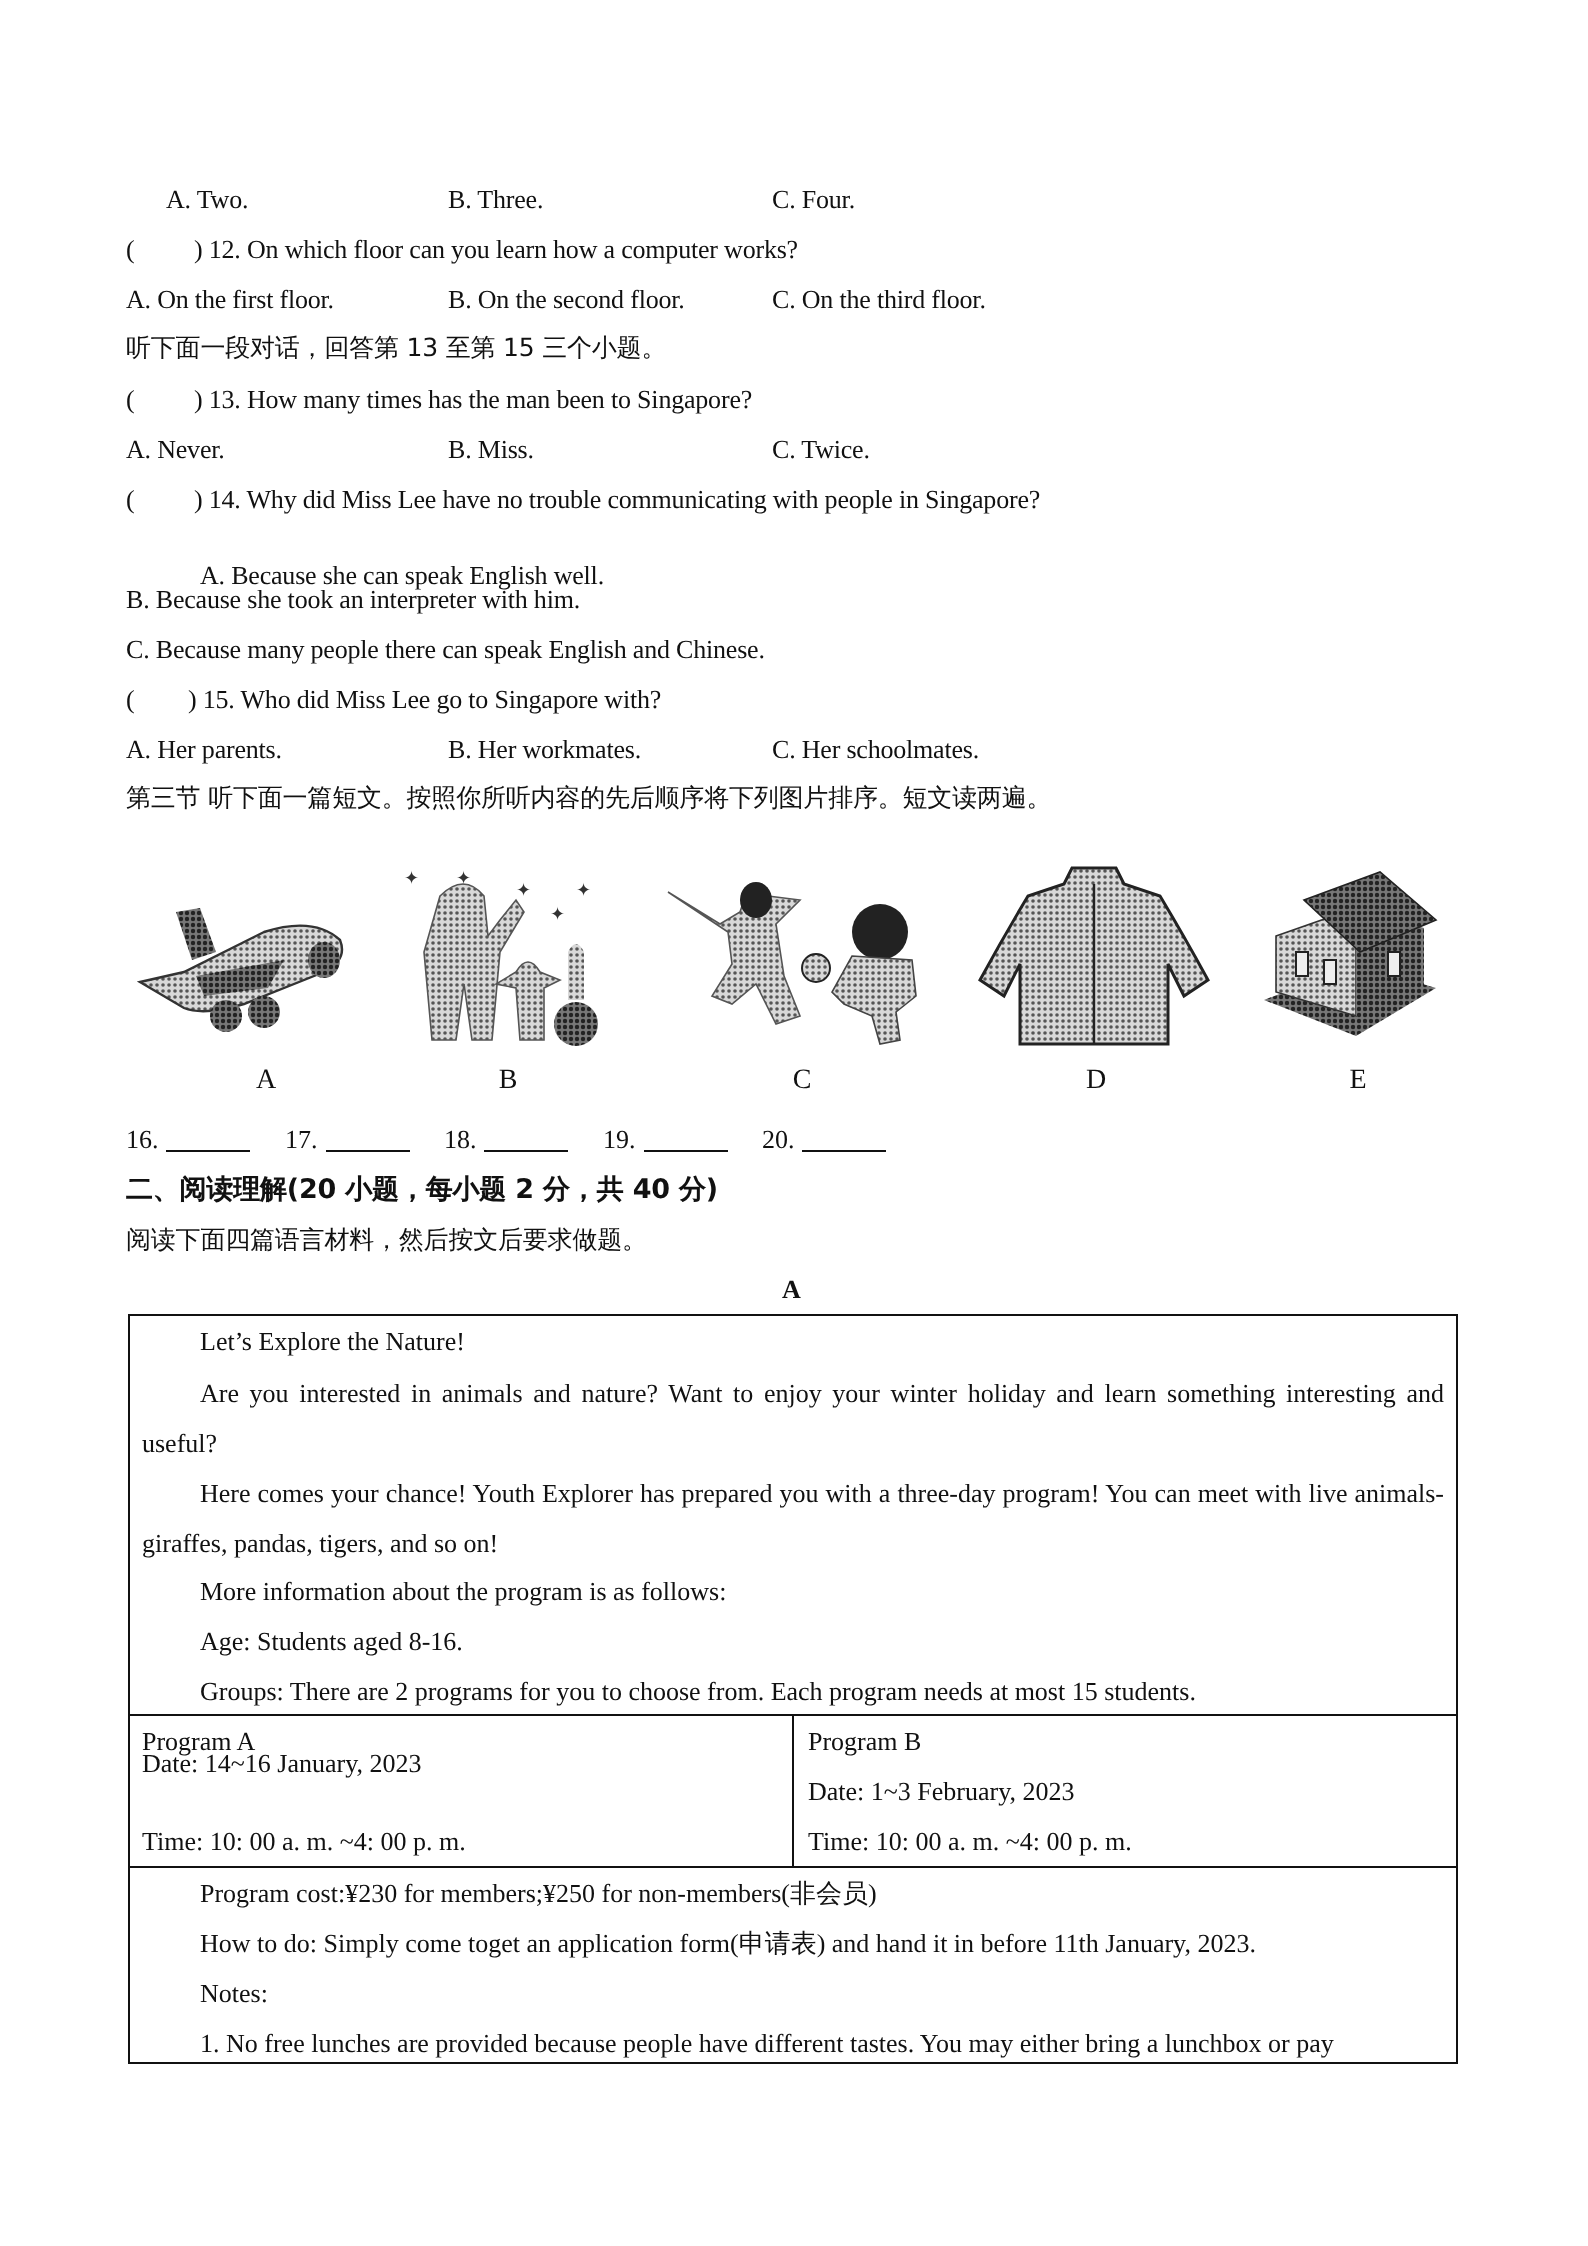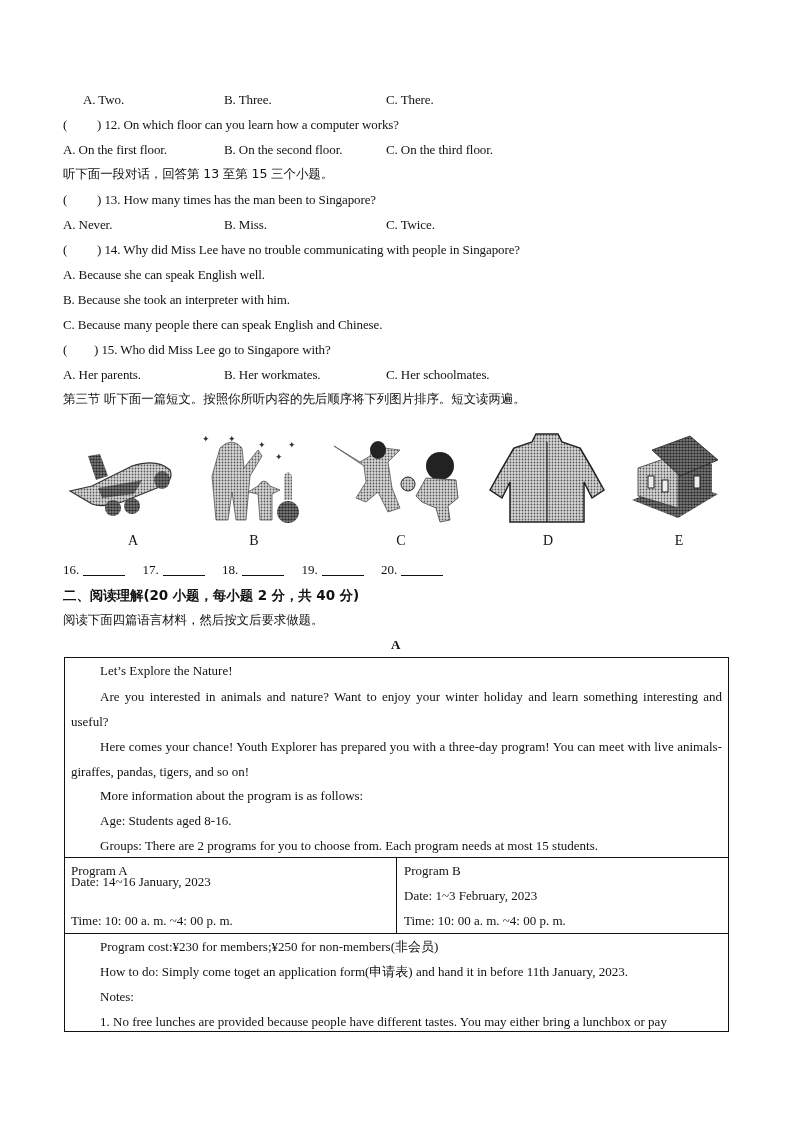--- a/index.html
+++ b/index.html
@@ -34,42 +34,42 @@
     .box .p { position: absolute; font-size: 13px; line-height: 16px; white-space: nowrap; }
     .box .para { position: absolute; left: 6px; right: 6px; font-size: 13px; line-height: 25px; text-align: justify; text-indent: 29px; }
     .hrule { position: absolute; left: 0; right: 0; height: 0; border-top: 1px solid #111; }
     .vrule { position: absolute; width: 0; border-left: 1px solid #111; }
   </style>
 </head>
 <body>
 
 <div class="opt line" style="top:92px; left:63px;margin-left:20px;">A. Two.</div>
 <div class="opt line" style="top:92px; left:224px;">B.  Three.</div>
-<div class="opt line" style="top:92px; left:386px;">C. There.</div>
+<div class="opt line" style="top:92px; left:386px;">C. Four.</div>
 
 <div class="line" style="top:117px;">
   <span class="paren">(</span><span>) 12. On which floor can you learn how a computer works?</span>
 </div>
 <div class="opt line" style="top:142px; left:63px;">A. On the first floor.</div>
 <div class="opt line" style="top:142px; left:224px;">B.  On the second floor.</div>
 <div class="opt line" style="top:142px; left:386px;">C.  On the third floor.</div>
 
 <div class="line cn" style="top:166px;">听下面一段对话，回答第 13 至第 15 三个小题。</div>
 
 <div class="line" style="top:192px;">
   <span class="paren">(</span><span>) 13. How many times has the man been to Singapore?</span>
 </div>
 <div class="opt line" style="top:217px; left:63px;">A. Never.</div>
 <div class="opt line" style="top:217px; left:224px;">B.  Miss.</div>
 <div class="opt line" style="top:217px; left:386px;">C.  Twice.</div>
 
 <div class="line" style="top:242px;">
   <span class="paren">(</span><span>) 14. Why did Miss Lee have no trouble communicating with people in Singapore?</span>
 </div>
-<div class="line" style="top:267px;">A. Because she can speak English well.</div>
+<div class="line" style="top:280px;margin-left:37px;">A. Because she can speak English well.</div>
 <div class="line" style="top:292px;">B. Because she took an interpreter with him.</div>
 <div class="line" style="top:317px;">C. Because many people there can speak English and Chinese.</div>
 
 <div class="line" style="top:342px;">
   <span class="paren" style="width:31px">(</span><span>) 15. Who did Miss Lee go to Singapore with?</span>
 </div>
 <div class="opt line" style="top:367px; left:63px;">A. Her parents.</div>
 <div class="opt line" style="top:367px; left:224px;">B.  Her workmates.</div>
 <div class="opt line" style="top:367px; left:386px;">C. Her schoolmates.</div>
 

